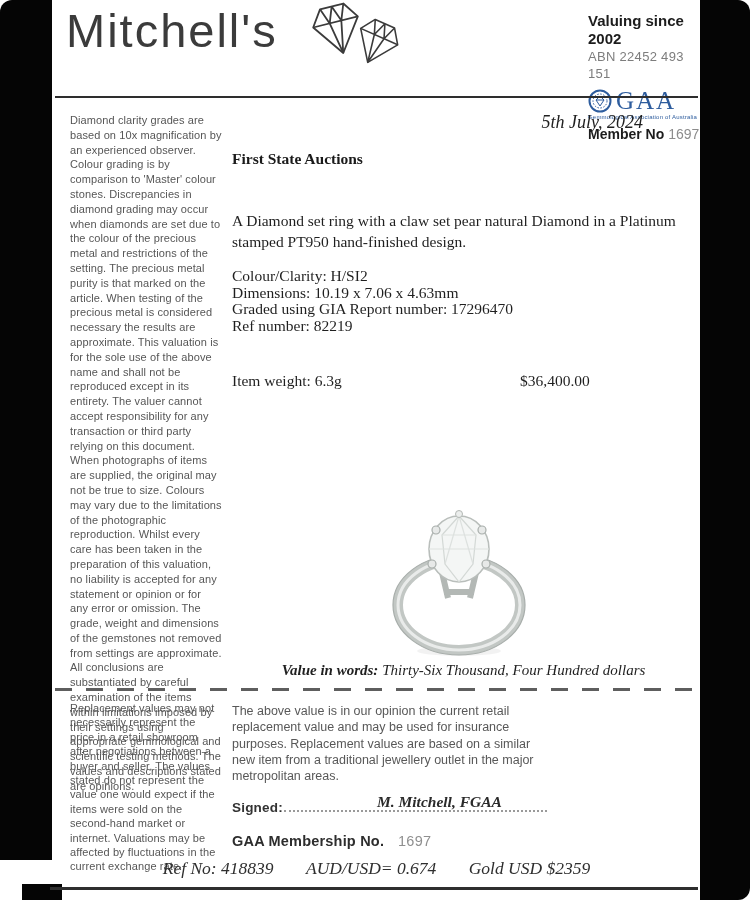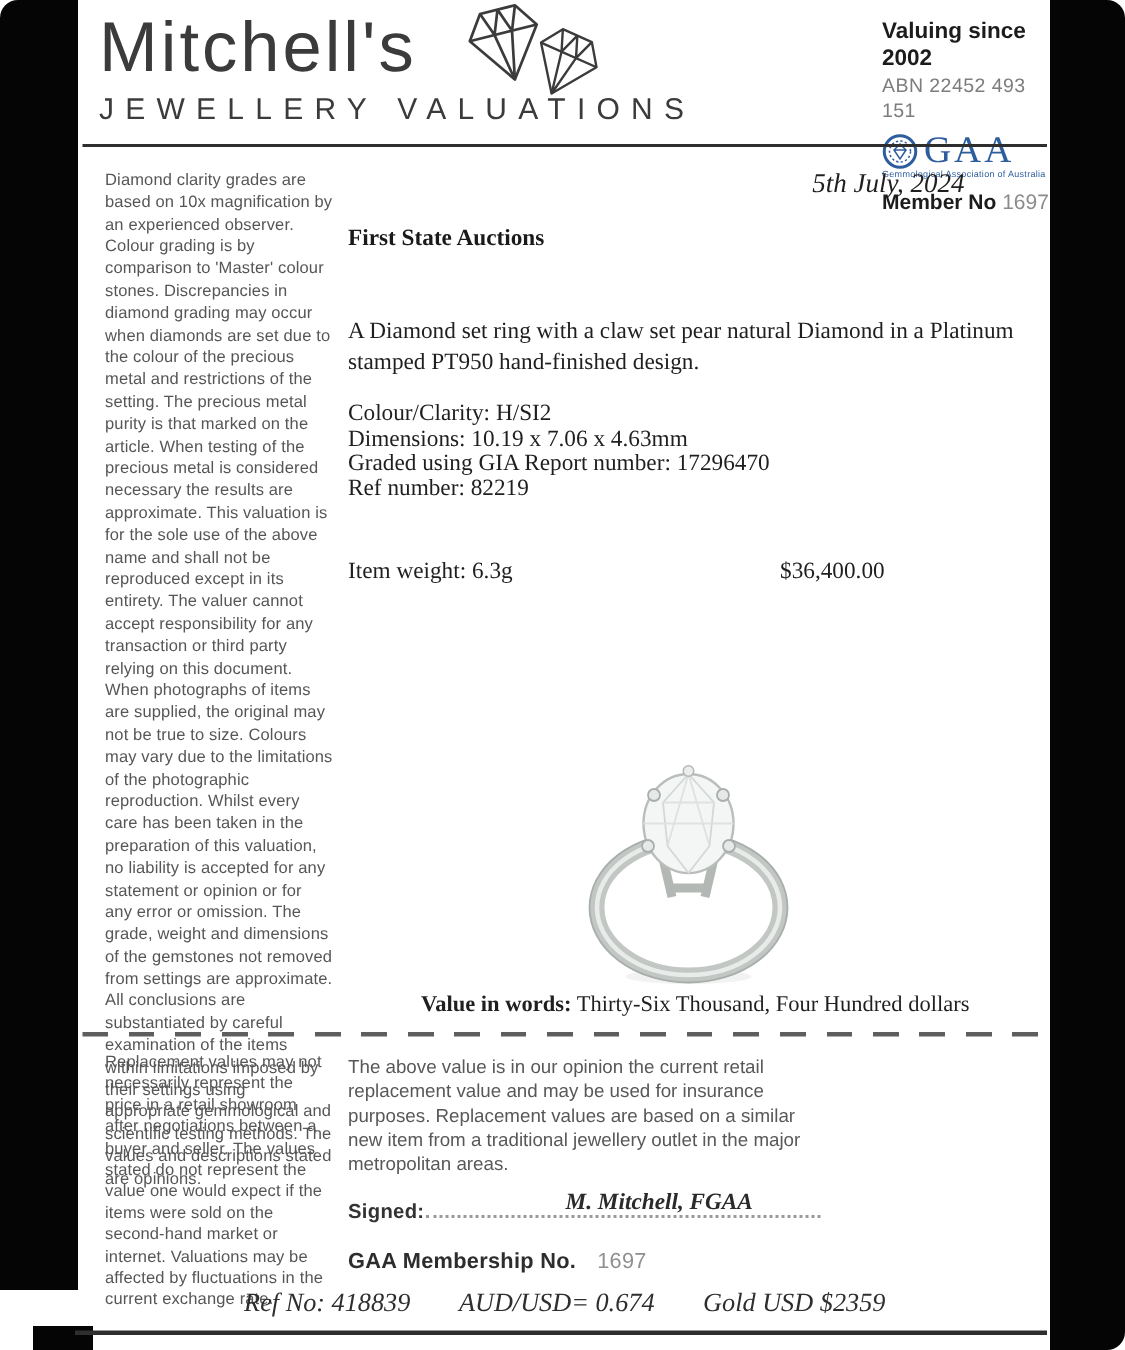--- a/index.html
+++ b/index.html
@@ -62,21 +62,21 @@
     list-style:none;
   }
   .weight-row { position:absolute; top:268px; left:0; width:460px;
     font-family:"Liberation Serif", serif; font-size:15.5px; color:#1f1f1f; }
   .weight-row .amount { position:absolute; left:288px; top:0; }
 
   .photo { position:absolute; left:148px; top:398px; width:158px; height:158px; }
 
   .value-words {
     position:absolute; top:558px; left:0; width:463px; text-align:center;
-    font-family:"Liberation Serif", serif; font-size:15px; color:#1f1f1f; white-space:nowrap;
+    font-family:"Liberation Serif", serif; font-size:15px; color:#1f1f1f; white-space:nowrap;font-style:italic;
   }
   .value-words b { font-weight:700; }
 
   .dashed-rule {
     position:absolute; left:55px; top:688px; width:643px; height:2.6px;
     background:repeating-linear-gradient(to right, #5e5e5e 0 17px, transparent 17px 31px);
   }
 
   
   .statement {
@@ -107,21 +107,20 @@
 <body>
 
 <div id="page">
 
   <div class="bar-left"></div>
   <div class="bar-right"></div>
   <div class="blob-bl"></div>
 
   <div class="brand">
     <div class="brand-name">Mitchell's</div>
-    <div class="brand-sub">JEWELLERY VALUATIONS</div>
   </div>
   <div class="brand-diamonds">
     <svg width="98" height="66" viewBox="0 0 98 66" fill="none" stroke="#3b3b3b" stroke-width="1.8" stroke-linejoin="round">
       <g transform="rotate(-14 28 26)">
         <path d="M6,20 L17,4 L41,4 L52,20 L29,52 Z"></path>
         <path d="M6,20 L52,20 M17,4 L23,20 M41,4 L35,20 M23,20 L29,52 M35,20 L29,52 M29,4 L23,20 M29,4 L35,20"></path>
       </g>
       <g transform="translate(44,16) rotate(24 24 22) scale(0.88)">
         <path d="M6,20 L17,4 L41,4 L52,20 L29,52 Z"></path>
         <path d="M6,20 L52,20 M17,4 L23,20 M41,4 L35,20 M23,20 L29,52 M35,20 L29,52 M29,4 L23,20 M29,4 L35,20"></path>

